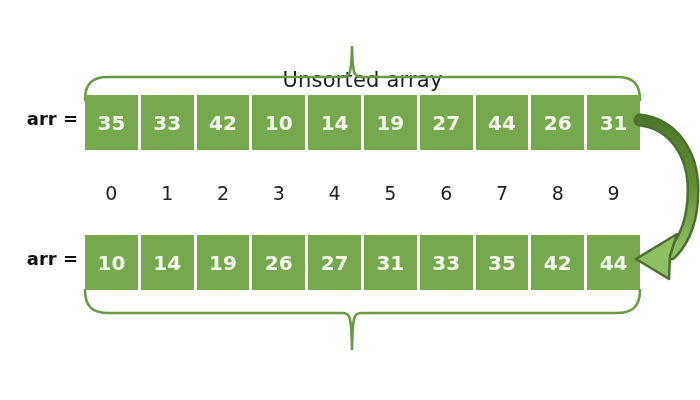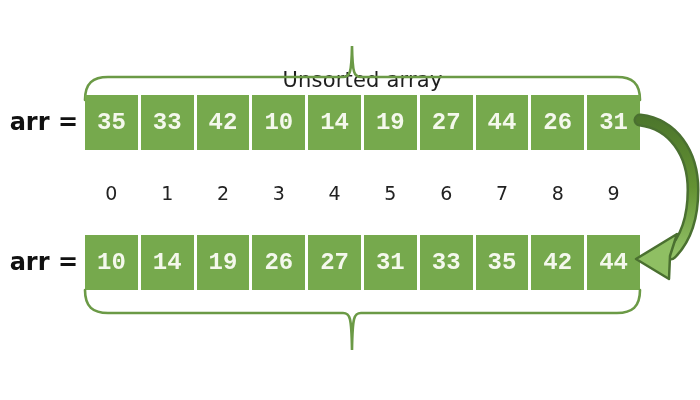--- a/index.html
+++ b/index.html
@@ -15,31 +15,31 @@
   html,body{margin:0;padding:0;background:#ffffff;}
   body{font-family:"DejaVu Sans","Liberation Sans",sans-serif;}
   .stage{position:relative;width:700px;height:400px;background:#ffffff;overflow:hidden;}
 
   .title{position:absolute;left:85px;width:555px;text-align:center;
          font-size:21px;color:var(--text);letter-spacing:0.2px;}
   .title.top{top:20px;margin-top:48px;}
   .title.bottom{top:358px;}
 
   .arr-label{position:absolute;left:8px;width:70px;text-align:right;
-             font-size:24px;font-weight:bold;color:#111;}
+             font-size:18px;font-weight:bold;color:#111;}
   .arr-label.top{top:108px;}
   .arr-label.bottom{top:248px;}
 
   .array-row{position:absolute;left:85px;width:555px;height:55px;
              display:flex;gap:3px;}
   .array-row.unsorted{top:95px;}
   .array-row.sorted{top:235px;}
   .array-row .cell{flex:1;background:var(--cell-bg);color:var(--cell-text);
     display:flex;align-items:center;justify-content:center;
-    font-size:24px;font-weight:600;font-family:Liberation Mono, monospace;}
+    font-size:20px;font-weight:600;}
 
   .index-row{position:absolute;left:85px;top:181px;width:555px;height:24px;
              display:flex;gap:3px;}
   .index-row .idx{flex:1;display:flex;align-items:center;justify-content:center;
     font-size:19px;color:#222;}
 
   svg{position:absolute;display:block;}
   .brace-top-svg{left:80px;top:40px;}
   .brace-bottom-svg{left:80px;top:288px;}
   .arrow-svg{left:625px;top:108px;}

